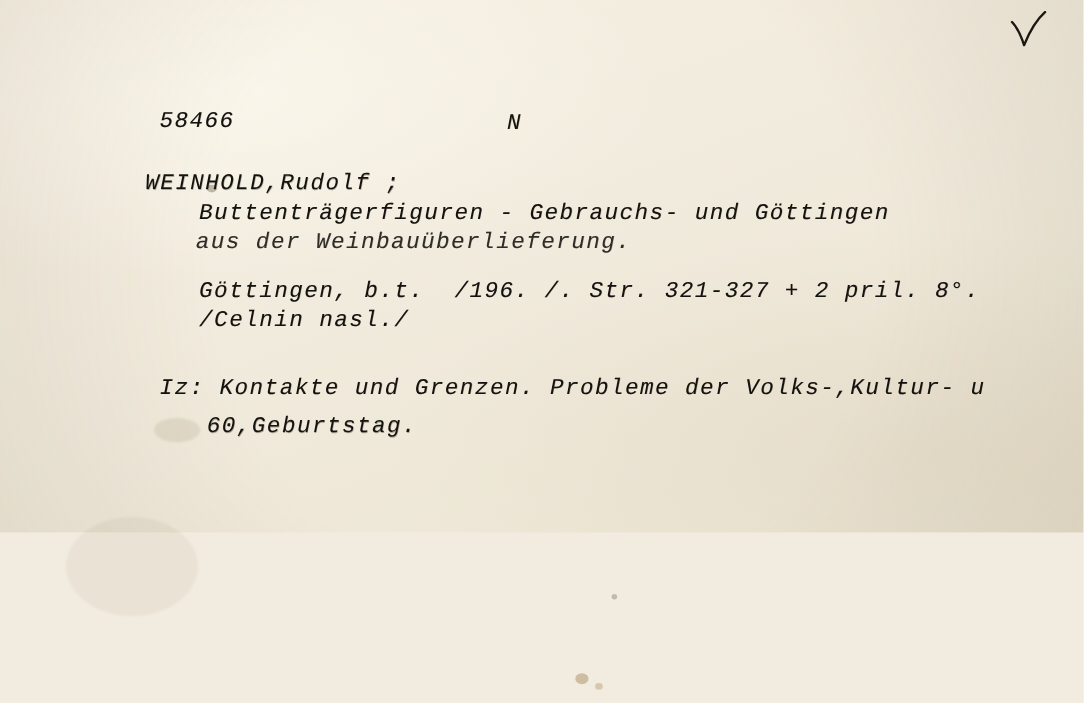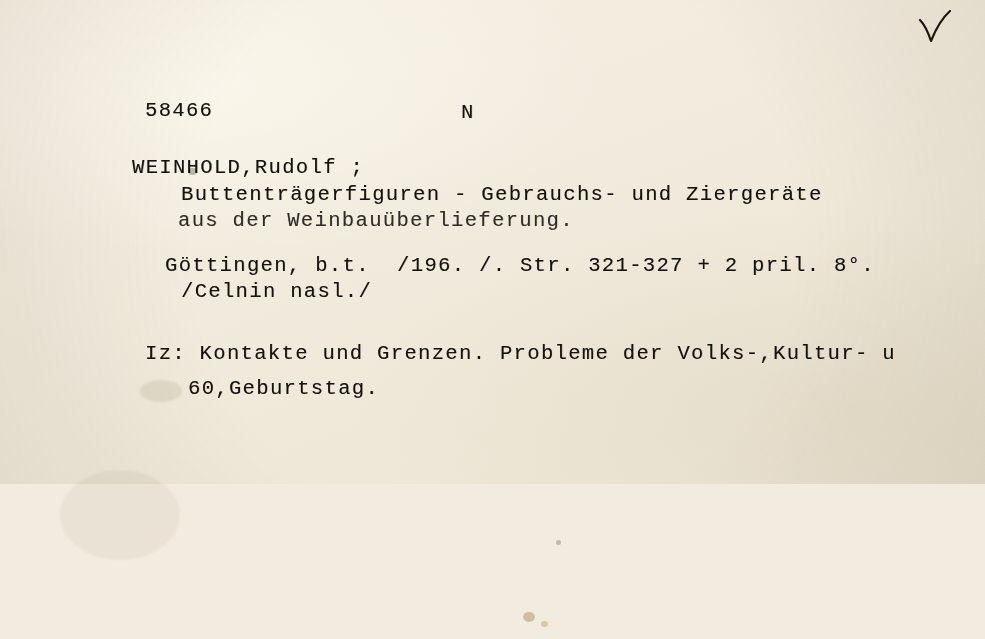--- a/index.html
+++ b/index.html
@@ -15,20 +15,21 @@
   }
   .card {
     position: relative;
     width: 985px;
     height: 484px;
     background:
       radial-gradient(ellipse 60% 50% at 20% 18%, rgba(255,252,243,0.55) 0%, rgba(255,252,243,0) 70%),
       radial-gradient(ellipse 70% 60% at 85% 85%, rgba(222,212,190,0.5) 0%, rgba(222,212,190,0) 70%),
       linear-gradient(160deg, #f6f1e4 0%, #f1ebdd 45%, #ece5d4 100%);
     box-sizing: border-box;
+    font-style: italic;
   }
   
   .grain {
     position: absolute;
     inset: 0;
     pointer-events: none;
     background:
       radial-gradient(circle at 50% 50%, rgba(0,0,0,0) 55%, rgba(120,105,80,0.10) 100%);
     mix-blend-mode: multiply;
   }
@@ -55,21 +56,21 @@
     height: 36px;
     color: #1b1812;
   }
   #call-number { left: 145px; top: 98px; }
   #class-letter { left: 461px; top: 100px; }
 
   #author-line { left: 132px; top: 155px; }
   #title-line-1 { left: 181px; top: 182px; }
   #title-line-2 { left: 178px; top: 208px; }
 
-  #imprint-line-1 { left: 165px; top: 253px; }
+  #imprint-line-1 { left: 181px; top: 253px; }
   #imprint-line-2 { left: 181px; top: 279px; }
 
   #source-line-1 { left: 145px; top: 341px; }
   #source-line-2 { left: 159px; top: 367px; }
   #source-line-3 { left: 159px; top: 376px; margin-left: 29px; }
 
   .faded { opacity: 0.88; }
   .smudge {
     position: absolute;
     pointer-events: none;
@@ -93,21 +94,21 @@
   <div class="smudge" style="left:60px; top:470px; width:120px; height:90px; background:rgba(130,114,86,0.07);"></div>
 
   <svg class="checkmark" viewBox="0 0 34 36">
     <path d="M2 10 C6 14, 10 22, 13 31 C17 21, 23 9, 32 1" fill="none" stroke="#1b1812" stroke-width="2.2" stroke-linecap="round" stroke-linejoin="round"></path>
   </svg>
 
   <div class="typed" id="call-number">58466</div>
   <div class="typed" id="class-letter">N</div>
 
   <div class="typed" id="author-line">WEINHOLD,Rudolf ;</div>
-  <div class="typed" id="title-line-1">Buttenträgerfiguren - Gebrauchs- und Ziergeräte</div>
+  <div class="typed" id="title-line-1">Buttenträgerfiguren - Gebrauchs- und Göttingen</div>
   <div class="typed faded" id="title-line-2">aus der Weinbauüberlieferung.</div>
 
   <div class="typed" id="imprint-line-1">Göttingen, b.t.  /196. /. Str. 321-327 + 2 pril. 8°.</div>
   <div class="typed" id="imprint-line-2">/Celnin nasl./</div>
 
   <div class="typed" id="source-line-1">Iz: Kontakte und Grenzen. Probleme der Volks-,Kultur- u</div>
   <div class="typed" id="source-line-3">60,Geburtstag.</div>
 
 </div>
 

